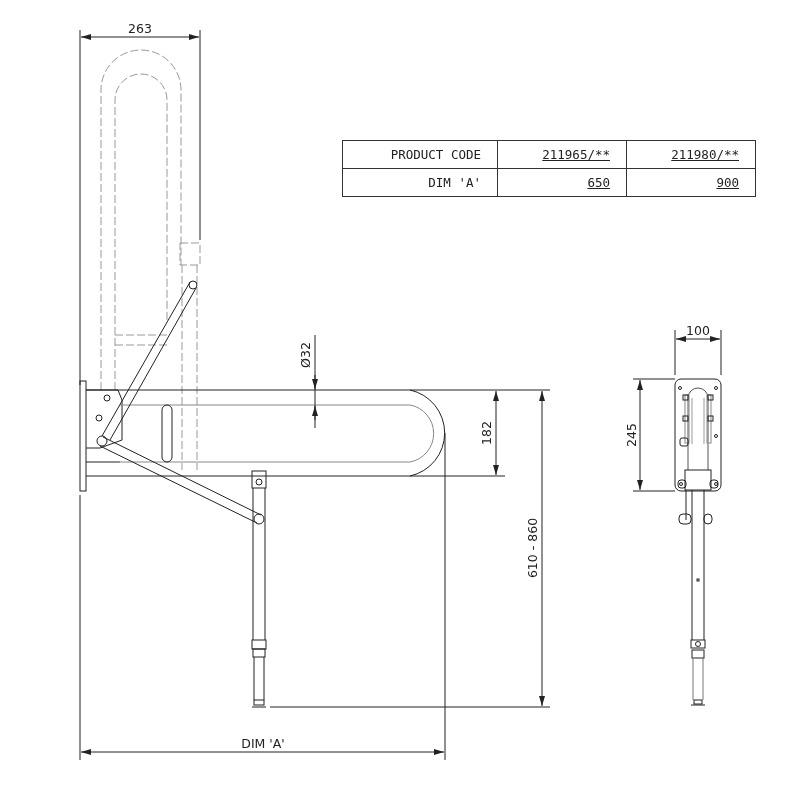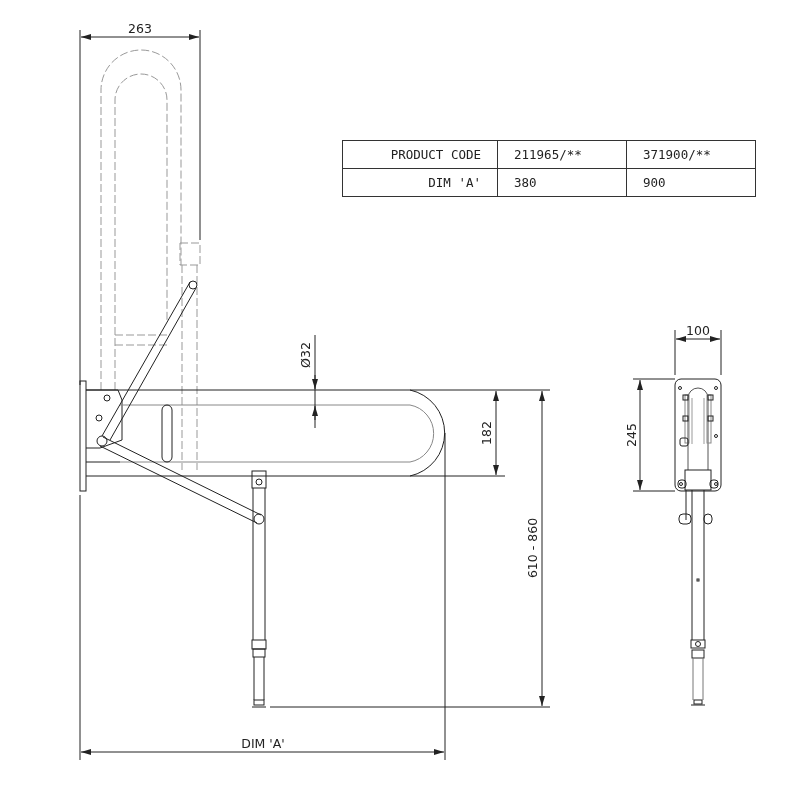--- a/index.html
+++ b/index.html
@@ -1,36 +1,36 @@
 <!DOCTYPE html>
 <html><head>
 <meta charset="utf-8">
 <style>
   html, body { margin: 0; padding: 0; background: #ffffff; }
   body { width: 800px; height: 800px; position: relative; overflow: hidden; font-family: "DejaVu Sans", sans-serif; }
   #drawing { position: absolute; left: 0; top: 0; width: 800px; height: 800px; }
   .spec-table { position: absolute; left: 342px; top: 140px; border-collapse: collapse; font-family: "DejaVu Sans Mono", "Liberation Mono", monospace; font-size: 12.5px; color: #222; }
   .spec-table td { border: 1px solid #333; height: 27px; padding: 0 16px; }
   .spec-table td.hdr { text-align: right; width: 122px; }
-  .spec-table td.val { text-align: left; width: 96px; }
+  .spec-table td.val { text-align: right; width: 96px; text-decoration: underline; }
   svg text { font-family: "DejaVu Sans", sans-serif; fill: #222; }
 </style>
 </head>
 <body>
 
 <table class="spec-table">
   <tbody>
       <tr>
     <td class="hdr">PRODUCT CODE</td>
     <td class="val">211965/**</td>
-    <td class="val">371900/**</td>
+    <td class="val">211980/**</td>
   </tr>
   <tr>
     <td class="hdr">DIM 'A'</td>
-    <td class="val">380</td>
+    <td class="val">650</td>
     <td class="val">900</td>
   </tr>
 </tbody>
   </table>
 
 <svg id="drawing" viewBox="0 0 800 800" xmlns="http://www.w3.org/2000/svg">
   <defs>
     <marker id="arr" viewBox="0 0 10 6" refX="10" refY="3" markerWidth="10" markerHeight="6" orient="auto-start-reverse" markerUnits="userSpaceOnUse">
       <path d="M0,0 L10,3 L0,6 z" fill="#222"></path>
     </marker>

